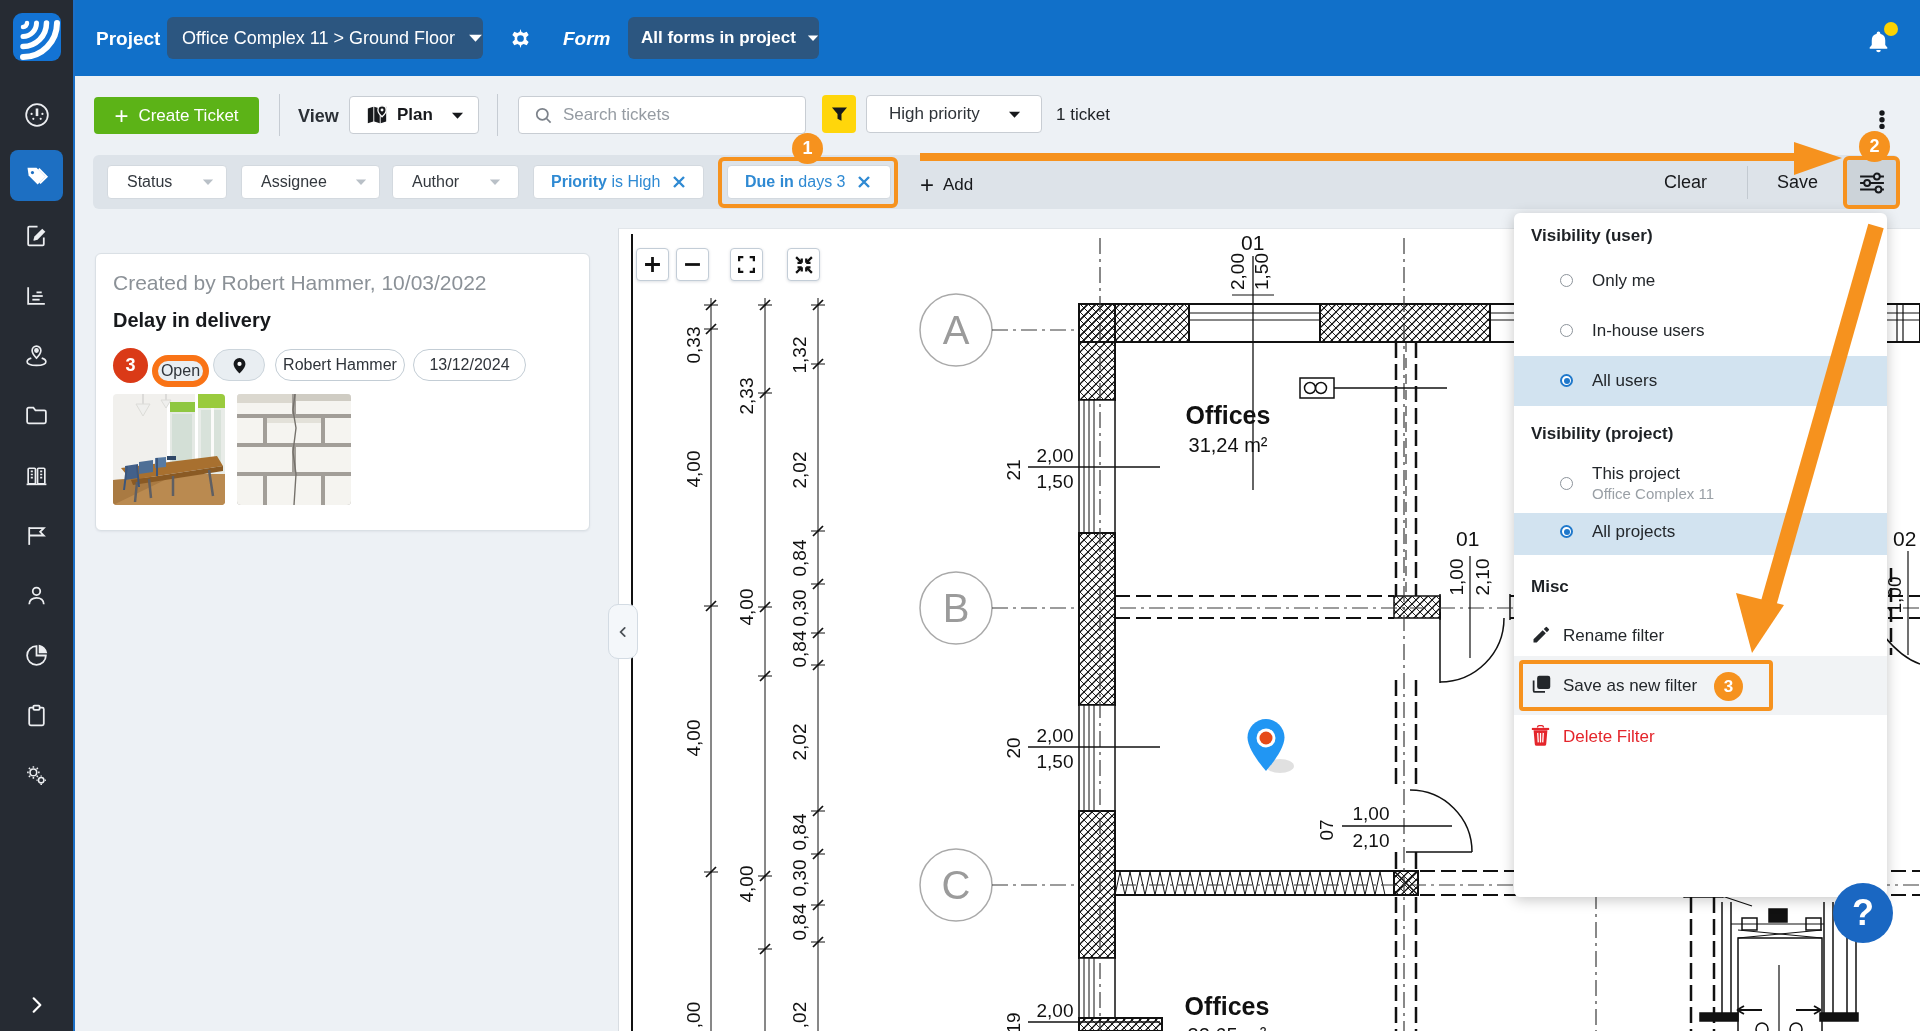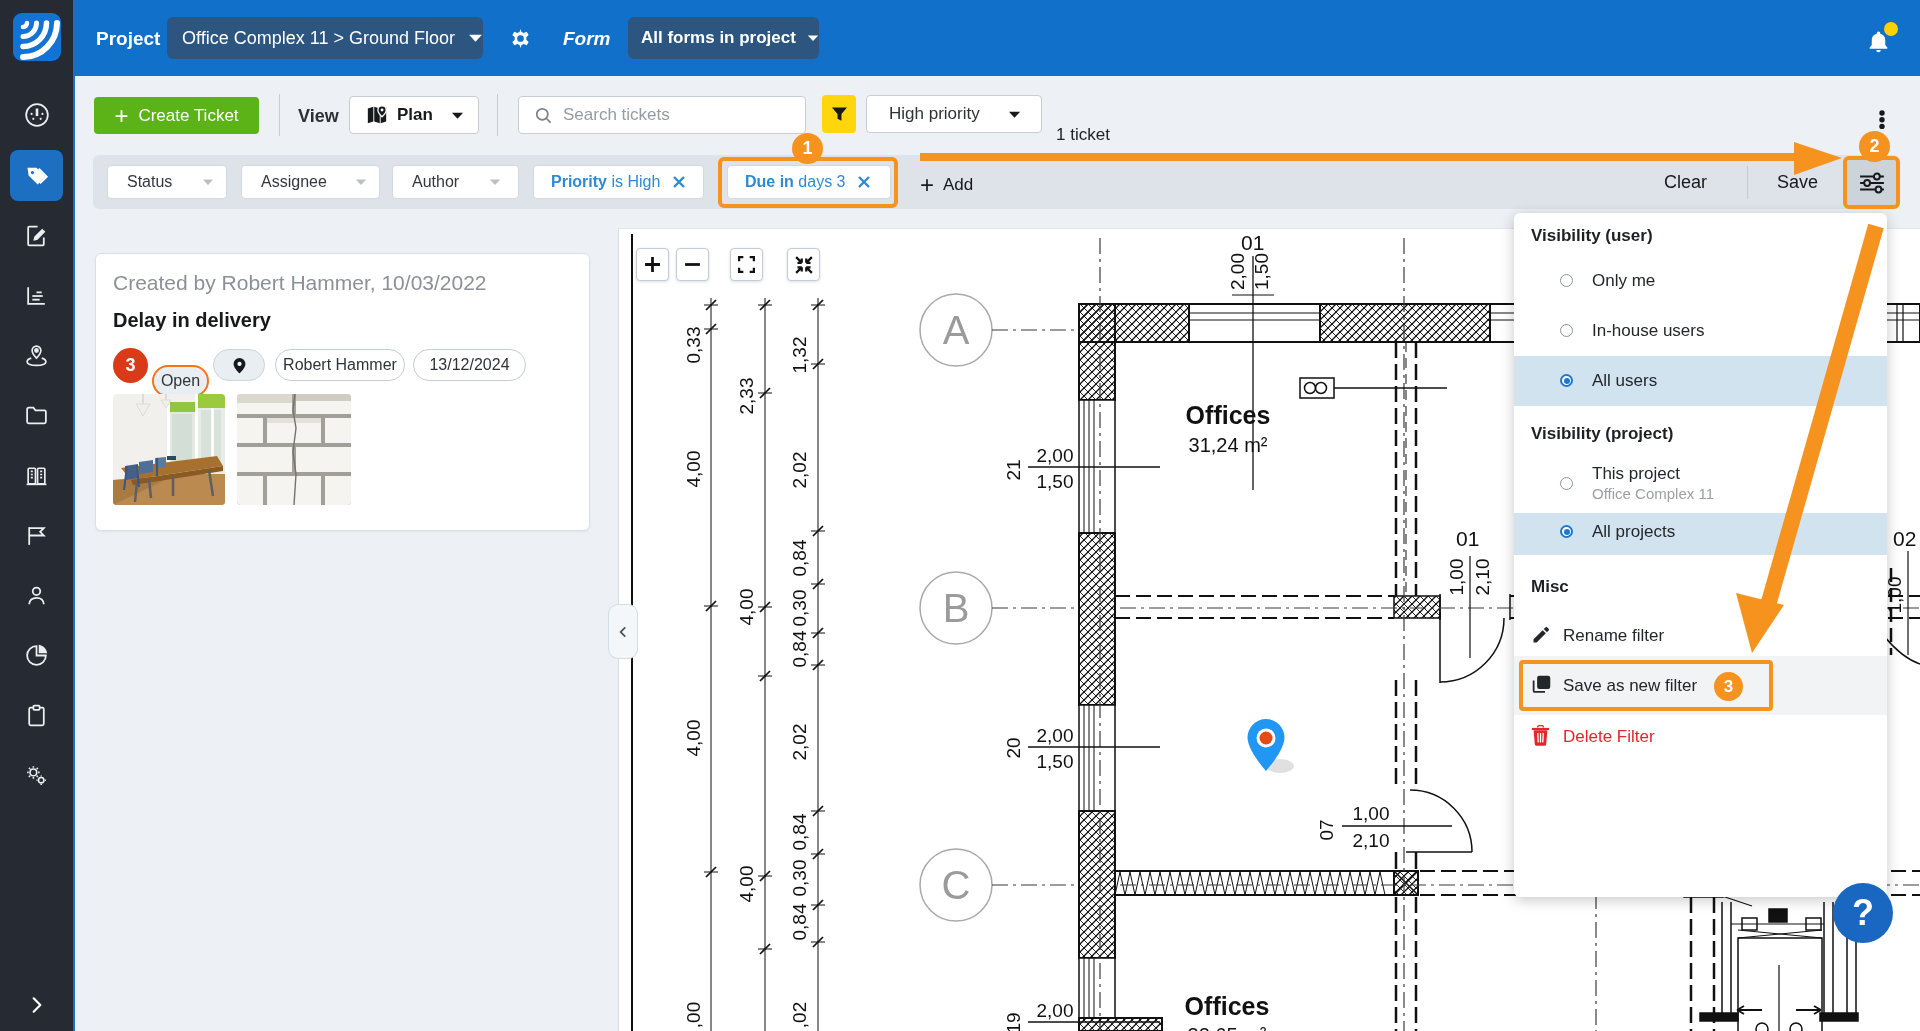--- a/index.html
+++ b/index.html
@@ -189,21 +189,21 @@
 Search tickets</div>
 <div class="abs" style="left:822px;top:95px;width:34px;height:38px;background:#ffd60b;border-radius:4px;display:flex;align-items:center;justify-content:center;z-index:5;">
 <svg width="19" height="19" viewBox="0 0 24 24" fill="#17191c">
       <path d="M2.5 3 H21.5 L14.5 11.5 V20 L9.5 17.5 V11.5 Z"></path>
     </svg>
   </div>
 <div class="abs wbtn" style="left:866px;top:95px;width:176px;height:38px;z-index:5;padding-left:22px;">High priority
 <svg width="13" height="9" viewBox="0 0 14 9" style="margin-left:28px;">
       <path d="M1 1.5 L7 8 L13 1.5 Z" fill="#17191c"></path>
     </svg></div>
-<div class="abs" style="left:1056px;top:105px;font-size:17px;color:#202428;z-index:5;margin-top:20px;">1 ticket</div>
+<div class="abs" style="left:1056px;top:105px;font-size:17px;color:#202428;z-index:5;">1 ticket</div>
 <div class="abs" style="left:1879px;top:110px;z-index:5;"><svg width="6" height="20" viewBox="0 0 6 20">
       <circle cx="3" cy="3" r="2.7" fill="#17191c"></circle>
       <circle cx="3" cy="9.7" r="2.7" fill="#17191c"></circle>
       <circle cx="3" cy="16.4" r="2.7" fill="#17191c"></circle>
     </svg></div>
 <div class="abs" id="planarea"></div>
 <svg class="abs" style="left:618px;top:228px;z-index:2;" width="1302" height="803" viewBox="618 228 1302 803">
 <defs>
 <pattern id="hx" patternUnits="userSpaceOnUse" width="8" height="8">
 <path d="M0 8 L8 0 M-2 2 L2 -2 M6 10 L10 6" stroke="#111" stroke-width="1.3"></path>
@@ -469,21 +469,21 @@
 
 <div class="abs" style="left:608px;top:604px;width:30px;height:55px;background:#f4f7fa;border:1px solid #d3dbe3;border-radius:10px;display:flex;align-items:center;justify-content:center;z-index:3;">
 <svg width="14" height="14" viewBox="0 0 24 24" fill="none" stroke="#4a5056" stroke-width="3" stroke-linecap="round">
       <path d="M15 5 L8 12 L15 19"></path>
     </svg>
   </div>
 <div class="abs" id="card"></div>
 <div class="abs" style="left:113px;top:271px;font-size:21px;color:#8b9197;z-index:6;">Created by Robert Hammer, 10/03/2022</div>
 <div class="abs" style="left:113px;top:309px;font-size:20px;font-weight:bold;color:#17191c;z-index:6;">Delay in delivery</div>
 <div class="abs" style="left:113px;top:348px;width:35px;height:35px;background:#da3a17;border-radius:50%;color:#fff;font-size:18px;font-weight:bold;display:flex;align-items:center;justify-content:center;z-index:6;">3</div>
-<div class="pill" style="left:152px;top:365px;width:57px;background:#e9eef2;border:2px solid #f97316;justify-content:center;z-index:6;">Open</div>
+<div class="pill" style="left:152px;top:355px;width:57px;background:#e9eef2;border:6px solid #f97316;justify-content:center;z-index:6;">Open</div>
 <div class="pill" style="left:213px;top:349px;width:52px;background:#e9eef2;border:1px solid #ccd5dc;justify-content:center;z-index:6;">
 <svg width="15" height="17" viewBox="0 0 24 26">
       <path d="M12 1 a9.5 9.5 0 0 1 9.5 9.5 c0 6.5-9.5 15-9.5 15 s-9.5-8.5-9.5-15 A9.5 9.5 0 0 1 12 1 Z" fill="#17191c"></path>
       <circle cx="12" cy="10.5" r="3.4" fill="#fff"></circle>
     </svg>
   </div>
 <div class="pill" style="left:275px;top:349px;width:130px;background:#fff;border:1px solid #c3cdd5;justify-content:center;z-index:6;">Robert Hammer</div>
 <div class="pill" style="left:413px;top:349px;width:113px;background:#fff;border:1px solid #c3cdd5;justify-content:center;z-index:6;">13/12/2024</div>
 
 <div class="abs" style="left:113px;top:394px;width:112px;height:111px;border-radius:4px;overflow:hidden;z-index:6;">

